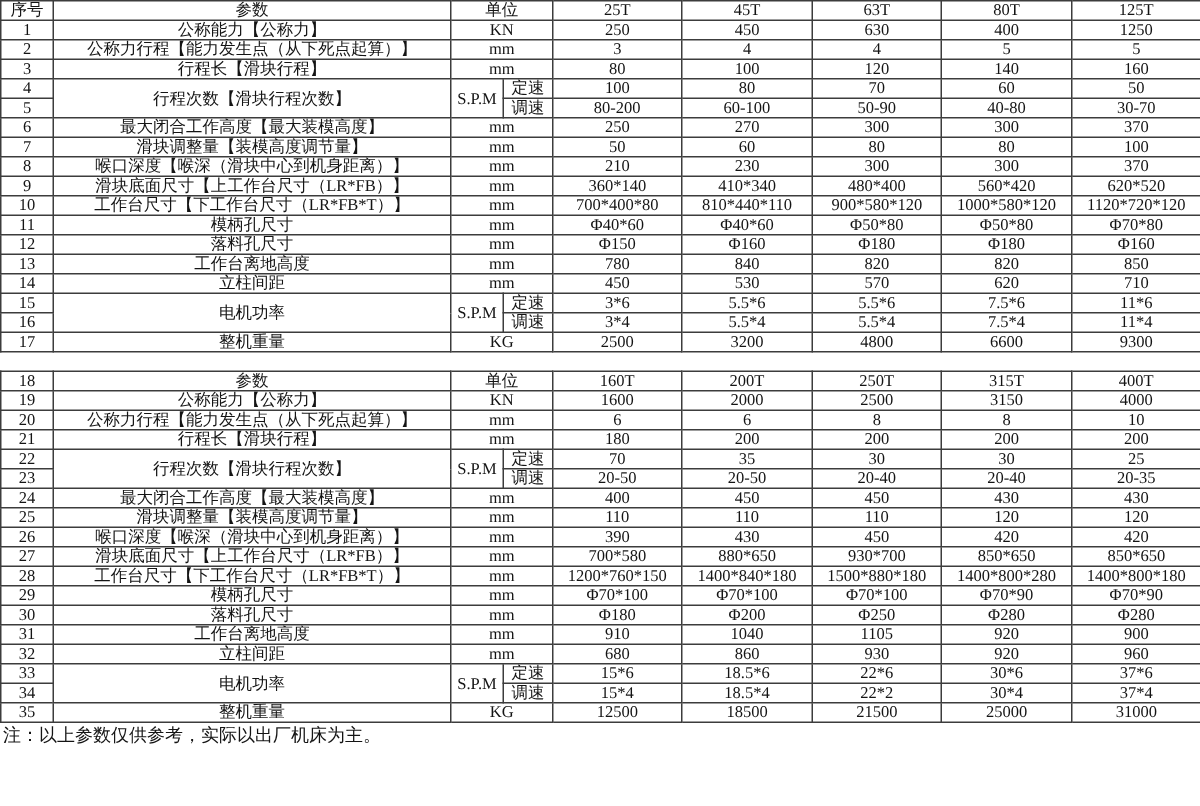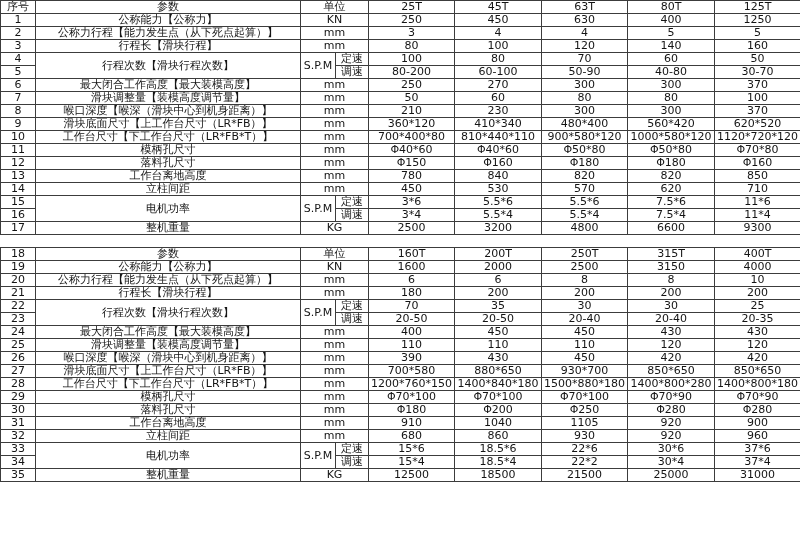--- a/index.html
+++ b/index.html
@@ -3,21 +3,21 @@
 <meta charset="utf-8">
 <style>
   * { margin: 0; padding: 0; box-sizing: border-box; }
   html, body { background: #ffffff; }
   body {
     width: 800px;
     font-family: "DejaVu Sans", "Liberation Sans", sans-serif;
     font-size: 11px;
     color: #141414;
   }
-  .page { width: 800px; }
+  .page { width: 800px; font-family: Liberation Serif, serif; }
   table {
     border-collapse: collapse;
     table-layout: fixed;
     width: 800px;
   }
   td {
     border: 1px solid #3c3c3c;
     text-align: center;
     vertical-align: middle;
     height: 13px;
@@ -140,21 +140,21 @@
           <td>210</td>
           <td>230</td>
           <td>300</td>
           <td>300</td>
           <td>370</td>
         </tr>
         <tr>
           <td>9</td>
           <td>滑块底面尺寸【上工作台尺寸（LR*FB）】</td>
           <td colspan="2">mm</td>
-          <td>360*120</td>
+          <td>360*140</td>
           <td>410*340</td>
           <td>480*400</td>
           <td>560*420</td>
           <td>620*520</td>
         </tr>
         <tr>
           <td>10</td>
           <td>工作台尺寸【下工作台尺寸（LR*FB*T）】</td>
           <td colspan="2">mm</td>
           <td>700*400*80</td>
@@ -427,14 +427,15 @@
           <td colspan="2">KG</td>
           <td>12500</td>
           <td>18500</td>
           <td>21500</td>
           <td>25000</td>
           <td>31000</td>
         </tr>
       </tbody>
   </table>
 
+  <div class="footnote">注：以上参数仅供参考，实际以出厂机床为主。</div>
 
 </div>
 
 </body></html>

